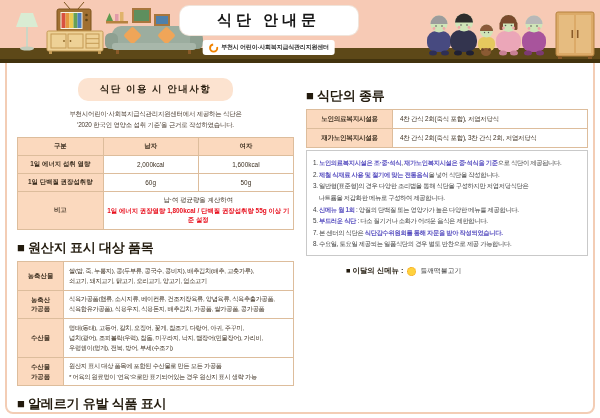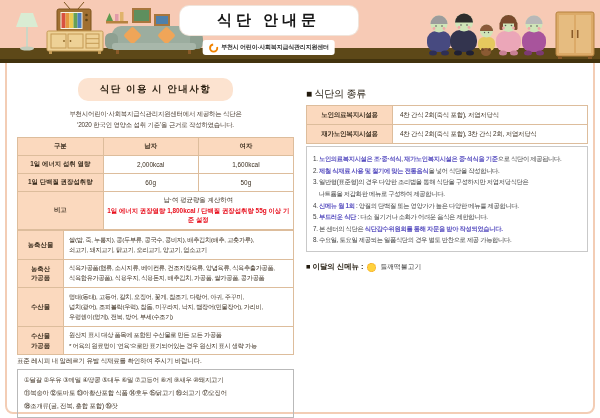--- a/index.html
+++ b/index.html
@@ -39,21 +39,21 @@
            margin:8px 0 6px; letter-spacing:-0.2px; }
 
   table { border-collapse:collapse; width:100%; }
   th, td { border:1px solid #ddbd9c; }
 
   .nutrition th, .nutrition td { font-size:6.4px; text-align:center; padding:4px 2px; }
   .nutrition th { background:#fbd9be; font-weight:bold; }
   .nutrition .rowlabel { background:#fbd9be; font-weight:bold; width:31%; }
   .note-line2 { color:#e8101e; font-weight:bold; display:block; margin-top:2.5px; }
 
-  .sub-heading { font-size:10px; font-weight:normal; color:#221a0d; margin:9px 0 4px; letter-spacing:-0.2px; }
+  .sub-heading { font-size:13px; font-weight:bold; color:#221a0d; margin:9px 0 4px; letter-spacing:-0.2px; }
 
   .origin th { background:#fbd9be; font-weight:bold; width:46px; text-align:center;
                white-space:pre-line; font-size:6.4px; padding:3px 2px; line-height:1.5; }
   .origin td { font-size:6.2px; padding:3.5px 5px; line-height:1.65;
                white-space:pre-line; letter-spacing:-0.3px; }
 
   .allergy-desc { font-size:6.5px; margin:2px 0 3px; letter-spacing:-0.2px; }
   .allergy-box { border:1px solid #b9b9b9; padding:4px 6px; font-size:6.4px;
                  line-height:2.0; white-space:pre-line; letter-spacing:-0.2px; }
 
@@ -61,21 +61,21 @@
               padding:4.5px 2px; text-align:center; letter-spacing:-0.3px; }
   .types td { font-size:6.4px; padding:4.5px 7px; text-align:left; letter-spacing:-0.2px; }
 
   .criteria-box { border:1px solid #c9c9c9; background:#fff; padding:6px 6px 5px; margin-top:2px; }
   .criteria-item { font-size:6.3px; line-height:1.85; color:#3a3a3a;
                    white-space:pre-wrap; letter-spacing:-0.35px; }
   .seg-n { color:#3a3a3a; }
   .seg-p { color:#584fc0; font-weight:bold; }
 
   .new-menu { display:flex; align-items:center; gap:4px; margin-top:10px; }
-  .new-menu-label { font-size:7.4px; font-weight:bold; color:#221a0d; }
+  .new-menu-label { font-size:7.4px; font-weight:bold; color:#221a0d;margin-left:40px; }
   .new-menu-icon { width:9px; height:9px; border-radius:50%; background:#ffd23e;
                    border:1.5px dotted #f29c1f; flex:0 0 auto; }
   .new-menu-value { font-size:6.8px; color:#3a3a3a; }
 </style>
 </head>
 <body>
 
 <div class="page">
   <div class="frame"></div>
 
@@ -240,20 +240,21 @@
         <tr>
           <td class="rowlabel">비고</td>
           <td colspan="2">
             <span>남·여 평균량을 계산하여</span>
             <span class="note-line2">1일 에너지 권장열량 1,800kcal / 단백질 권장섭취량 55g 이상 기준 설정</span>
           </td>
         </tr>
       </tbody>
         </table>
 
+      <h3 class="sub-heading">■ 원산지 표시 대상 품목</h3>
       <table class="origin">
         <tbody>
             <tr>
           <th>농축산물</th>
           <td>쌀(밥, 죽, 누룽지), 콩(두부류, 콩국수, 콩비지), 배추김치(배추, 고춧가루),
 쇠고기, 돼지고기, 닭고기, 오리고기, 양고기, 염소고기</td>
         </tr>
         <tr>
           <th>농축산
 가공품</th>
@@ -268,20 +269,21 @@
         </tr>
         <tr>
           <th>수산물
 가공품</th>
           <td>원산지 표시 대상 품목에 포함된 수산물로 만든 모든 가공품
 * 어육의 원료명이 ‘연육’으로만 표기되어있는 경우 원산지 표시 생략 가능</td>
         </tr>
       </tbody>
         </table>
 
+      <h3 class="sub-heading">■ 알레르기 유발 식품 표시</h3>
       <p class="allergy-desc">표준 레시피 내 알레르기 유발 식재료를 확인하여 주시기 바랍니다.</p>
       <div class="allergy-box">①달걀 ②우유 ③메밀 ④땅콩 ⑤대두 ⑥밀 ⑦고등어 ⑧게 ⑨새우 ⑩돼지고기
 ⑪복숭아 ⑫토마토 ⑬아황산포함 식품 ⑭호두 ⑮닭고기 ⑯쇠고기 ⑰오징어
 ⑱조개류(굴, 전복, 홍합 포함) ⑲잣</div>
     </section>
 
     <section class="right-col">
 
       <h3 class="sub-heading">■ 식단의 종류</h3>
       <table class="types">

